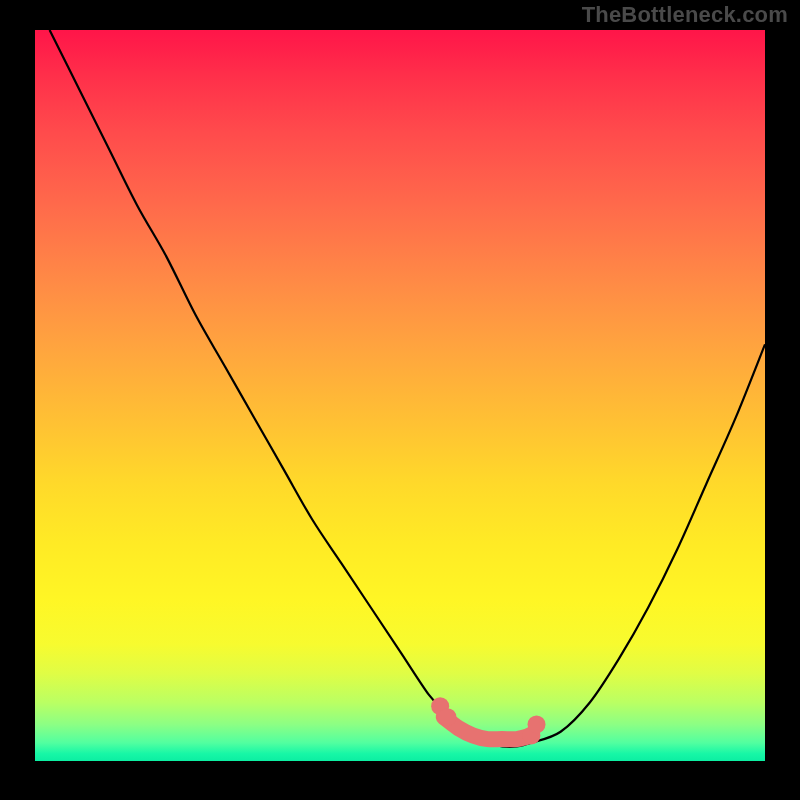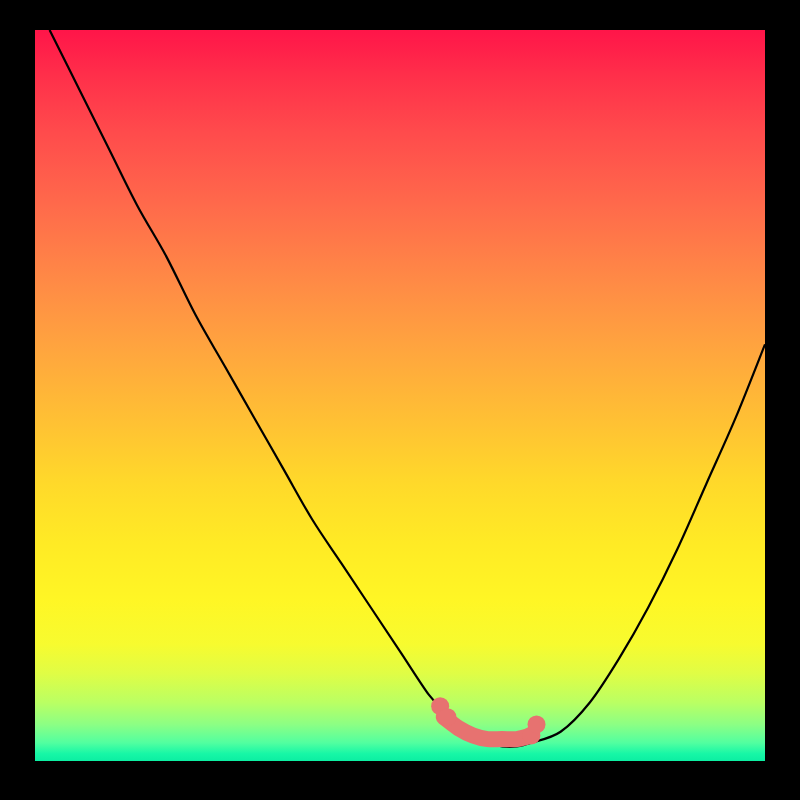--- a/index.html
+++ b/index.html
@@ -112,20 +112,21 @@
 </head>
 <body>
 
 <div class="frame">
 
   <div class="top-bar"></div>
   <div class="left-bar"></div>
   <div class="right-bar"></div>
   <div class="bottom-bar"></div>
 
+  <div class="watermark">TheBottleneck.com</div>
 
   <div class="plot-area">
     <div class="gradient-bg"></div>
 
     <svg viewBox="0 0 730 731" preserveAspectRatio="none">
       <path id="curve-path" class="curve" d="M 14.6 0 C 19.466666666666665 9.74666666666667 34.06666666666666 38.98666666666668 43.8 58.48000000000002 C 53.53333333333333 77.97333333333336 63.266666666666666 97.46666666666671 73 116.96000000000004 C 82.73333333333333 136.45333333333335 92.46666666666667 157.16499999999994 102.2 175.43999999999994 C 111.93333333333334 193.71499999999995 121.66666666666667 208.335 131.4 226.61 C 141.13333333333333 244.88500000000002 150.86666666666667 266.81500000000005 160.6 285.09000000000003 C 170.33333333333331 303.365 180.06666666666666 319.2033333333333 189.8 336.26 C 199.53333333333336 353.31666666666666 209.26666666666665 370.37333333333333 219 387.43 C 228.73333333333335 404.4866666666667 238.4666666666667 421.5433333333333 248.20000000000002 438.59999999999997 C 257.93333333333334 455.65666666666664 267.66666666666663 473.9316666666666 277.4 489.77 C 287.1333333333333 505.60833333333335 296.8666666666666 519.01 306.59999999999997 533.63 C 316.3333333333333 548.25 326.06666666666666 562.87 335.8 577.49 C 345.53333333333336 592.11 355.26666666666665 606.73 365 621.35 C 374.73333333333335 635.97 386.90000000000003 655.4633333333334 394.20000000000005 665.21 C 401.50000000000006 674.9566666666667 403.93333333333334 674.9566666666667 408.8 679.83 C 413.6666666666667 684.7033333333334 418.5333333333333 690.1858333333334 423.4 694.45 C 428.26666666666665 698.7141666666666 433.1333333333333 702.3691666666666 438 705.415 C 442.8666666666667 708.4608333333333 447.73333333333335 710.8975 452.6 712.725 C 457.4666666666667 714.5525 462.3333333333333 715.7708333333334 467.2 716.38 C 472.06666666666666 716.9891666666666 476.93333333333334 716.9891666666666 481.8 716.38 C 486.6666666666667 715.7708333333334 489.1 715.1616666666666 496.40000000000003 712.725 C 503.70000000000005 710.2883333333334 515.8666666666667 708.4608333333333 525.6 701.76 C 535.3333333333334 695.0591666666667 545.0666666666666 684.7033333333334 554.8 672.52 C 564.5333333333333 660.3366666666666 574.2666666666667 644.4983333333333 584 628.66 C 593.7333333333333 612.8216666666666 603.4666666666666 595.765 613.1999999999999 577.49 C 622.9333333333333 559.215 632.6666666666666 539.7216666666667 642.4 519.01 C 652.1333333333333 498.2983333333333 661.8666666666667 475.15 671.6 453.21999999999997 C 681.3333333333334 431.28999999999996 691.0666666666666 410.5783333333333 700.8 387.43 C 710.5333333333333 364.2816666666667 725.1333333333333 326.5133333333334 730 314.33000000000004"></path>
       <path id="flat-path" class="flat-line" d="M 408.8 687.14 C 411.23333333333335 688.9675 418.5333333333333 695.0591666666667 423.4 698.105 C 428.26666666666665 701.1508333333334 433.1333333333333 703.5875 438 705.415 C 442.8666666666667 707.2425 447.73333333333335 708.4608333333333 452.6 709.07 C 457.4666666666667 709.6791666666668 462.3333333333333 709.07 467.2 709.07 C 472.06666666666666 709.07 476.93333333333334 709.6791666666668 481.8 709.07 C 486.6666666666667 708.4608333333333 493.9666666666667 706.0241666666666 496.40000000000003 705.415"></path>
       <g id="dots">
           <circle cx="405.15000000000003" cy="676.175" r="9" class="dot"></circle>
           <circle cx="412.45" cy="687.14" r="9" class="dot"></circle>

